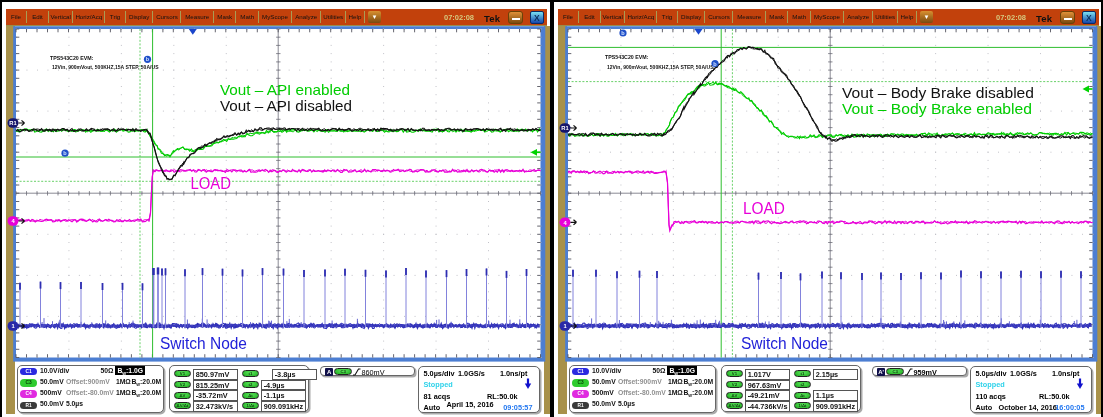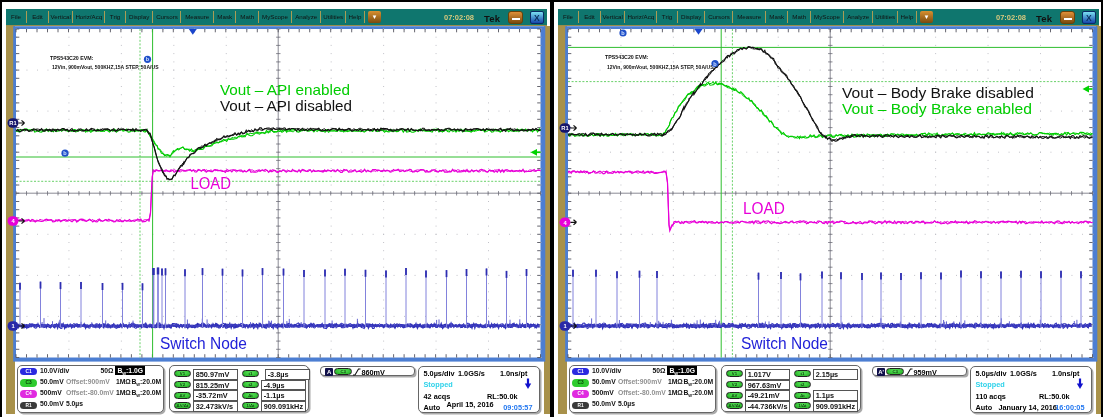--- a/index.html
+++ b/index.html
@@ -1,21 +1,21 @@
 <!DOCTYPE html>
 <html><head><meta charset="utf-8"><style>
 *{margin:0;padding:0;box-sizing:border-box}
 body{font-family:"Liberation Sans",sans-serif;background:#fff;width:1103px;height:417px;overflow:hidden}
 .wrap{position:relative;width:1103px;height:417px;background:#fff}
 .pane{position:absolute;top:0;width:552px;height:417px;background:#fff}
 .pbord{position:absolute;left:0;top:0;width:552px;height:417px;border-left:2px solid #000;border-top:2px solid #000;border-right:2px solid #000;z-index:50;pointer-events:none}
 .pane.p2{left:552px;width:551px}
 .p2 .pbord{width:551px}
 .pane.p1{left:0}
-.menubar{position:absolute;left:6px;top:8.5px;width:541px;height:17px;background:#0f766e;border-bottom:1px solid #9a8d4a;display:flex;align-items:center}
+.menubar{position:absolute;left:6px;top:8.5px;width:541px;height:17px;background:#c2410c;border-bottom:1px solid #9a8d4a;display:flex;align-items:center}
 .mi{font-size:6.2px;color:#111;text-align:center;border-right:1px solid #a99c55;height:12px;line-height:12px;flex:none}
 .dropbtn{width:13px;height:12px;margin-left:3px;border-radius:2px;background:linear-gradient(#d89030,#7a4a10);color:#fff;font-size:7px;text-align:center;line-height:11px;flex:none}
 .fainttxt{position:absolute;left:438px;top:4px;font-size:7.5px;color:#d6c87e;font-weight:bold}
 .teklogo{position:absolute;left:478px;top:4px;font-size:9.5px;font-weight:bold;color:#111;letter-spacing:0.2px}
 .minbtn{position:absolute;left:501.5px;top:2px;width:15px;height:13.5px;border-radius:3px;background:linear-gradient(#e09038,#7a4a0e);border:1px solid #6a4208}
 .minbtn span{position:absolute;left:3.5px;top:6.5px;width:8px;height:2.2px;background:#fff}
 .xbtn{position:absolute;left:523.5px;top:2px;width:14.5px;height:13.5px;border-radius:2px;background:linear-gradient(#7ae0f2,#1545aa);border:1px solid #0a2a66;color:#09305f;font-weight:bold;font-size:8.5px;text-align:center;line-height:13px}
 .goldL{position:absolute;left:6px;top:25.5px;width:9px;height:388.5px;background:#a8914a}
 .goldR{position:absolute;left:543.5px;top:25.5px;width:6px;height:388.5px;background:#a8914a}
 .box{position:absolute;background:#fff;border:1.3px solid #666;border-radius:5px;box-shadow:1.5px 1.5px 0 #aaa;font-family:"Liberation Sans",sans-serif}
@@ -224,46 +224,46 @@
       <div class="box" style="left:169.2px;top:364.9px;width:139.5px;height:47.5px">
         <div class="mbadge" style="left:3.5px;top:4.2px">V1</div>
         <div class="mcell" style="left:23px;top:3.0px">850.97mV</div>
         <div class="mbadge" style="left:3.5px;top:15.0px">V2</div>
         <div class="mcell" style="left:23px;top:13.8px">815.25mV</div>
         <div class="mbadge" style="left:3.5px;top:25.8px">ΔV</div>
         <div class="mcell" style="left:23px;top:24.6px">-35.72mV</div>
         <div class="mbadge" style="left:3.5px;top:36.60000000000001px">ΔV/Δt</div>
         <div class="mcell" style="left:23px;top:35.400000000000006px">32.473kV/s</div>
         <div class="mbadge" style="left:71.5px;top:4.2px">t1</div>
-        <div class="mcell" style="left:95px;top:3.0px">-3.8µs</div>
+        <div class="mcell" style="left:102px;top:3.0px">-3.8µs</div>
         <div class="mbadge" style="left:71.5px;top:15.0px">t2</div>
         <div class="mcell" style="left:91px;top:13.8px">-4.9µs</div>
         <div class="mbadge" style="left:71.5px;top:25.8px">Δt</div>
         <div class="mcell" style="left:91px;top:24.6px">-1.1µs</div>
         <div class="mbadge" style="left:71.5px;top:36.60000000000001px">1/Δt</div>
         <div class="mcell" style="left:91px;top:35.400000000000006px">909.091kHz</div>
       </div>
       <div class="box" style="left:319.9px;top:365.5px;width:95px;height:10.5px;border-radius:4px">
         <div class="achip">A</div>
         <div class="mbadge" style="left:13.5px;top:1.8px;position:absolute">C3</div>
         <svg width="10" height="10" style="position:absolute;left:31px;top:0.5px">
           <path d="M1 8 h2 l3.5 -6 h2" stroke="#111" stroke-width="1.1" fill="none"></path>
         </svg>
-        <div style="position:absolute;left:40.5px;top:1.5px;font-size:7.3px;font-weight:bold">860mV</div>
+        <div style="position:absolute;left:40.5px;top:1.5px;font-size:7.3px;font-weight:normal">860mV</div>
       </div>
       <div class="box" style="left:417.5px;top:365.5px;width:122px;height:47.5px;font-size:7.3px;font-weight:bold">
         <div style="position:absolute;left:5px;top:2.5px">5.0µs/div</div>
         <div style="position:absolute;left:39.5px;top:2.5px">1.0GS/s</div>
         <div style="position:absolute;right:11px;top:2.5px">1.0ns/pt</div>
         <div style="position:absolute;left:5px;top:13.5px;color:#2ed2ea">Stopped</div>
         <svg width="8" height="12" style="position:absolute;right:7px;top:11px">
           <path d="M4 0.5 v6" stroke="#1111cc" stroke-width="2.2"></path>
           <path d="M0.8 5.5 L4 11 L7.2 5.5 z" fill="#1111cc"></path>
         </svg>
-        <div style="position:absolute;left:5px;top:25px">42 acqs</div>
+        <div style="position:absolute;left:5px;top:25px">81 acqs</div>
         <div style="position:absolute;right:21px;top:25px">RL:50.0k</div>
         <div style="position:absolute;left:5px;top:36.5px">Auto</div>
         <div style="position:absolute;left:28px;top:33px">April 15, 2016</div>
         <div style="position:absolute;right:6px;top:36.5px;color:#2277f0">09:05:57</div>
       </div>
     </div>
 <div class="pane p2">
       <div class="pbord"></div>
       <div class="menubar">
         <div class="mi" style="width:21px">File</div>
@@ -469,16 +469,16 @@
         <div style="position:absolute;left:39.5px;top:2.5px">1.0GS/s</div>
         <div style="position:absolute;right:11px;top:2.5px">1.0ns/pt</div>
         <div style="position:absolute;left:5px;top:13.5px;color:#2ed2ea">Stopped</div>
         <svg width="8" height="12" style="position:absolute;right:7px;top:11px">
           <path d="M4 0.5 v6" stroke="#1111cc" stroke-width="2.2"></path>
           <path d="M0.8 5.5 L4 11 L7.2 5.5 z" fill="#1111cc"></path>
         </svg>
         <div style="position:absolute;left:5px;top:25px">110 acqs</div>
         <div style="position:absolute;right:21px;top:25px">RL:50.0k</div>
         <div style="position:absolute;left:5px;top:36.5px">Auto</div>
-        <div style="position:absolute;left:28px;top:36.5px">January 14, 2016</div>
+        <div style="position:absolute;left:28px;top:36.5px">October 14, 2016</div>
         <div style="position:absolute;right:6px;top:36.5px;color:#2277f0">16:00:05</div>
       </div>
     </div>
 </div>
 </body></html>

